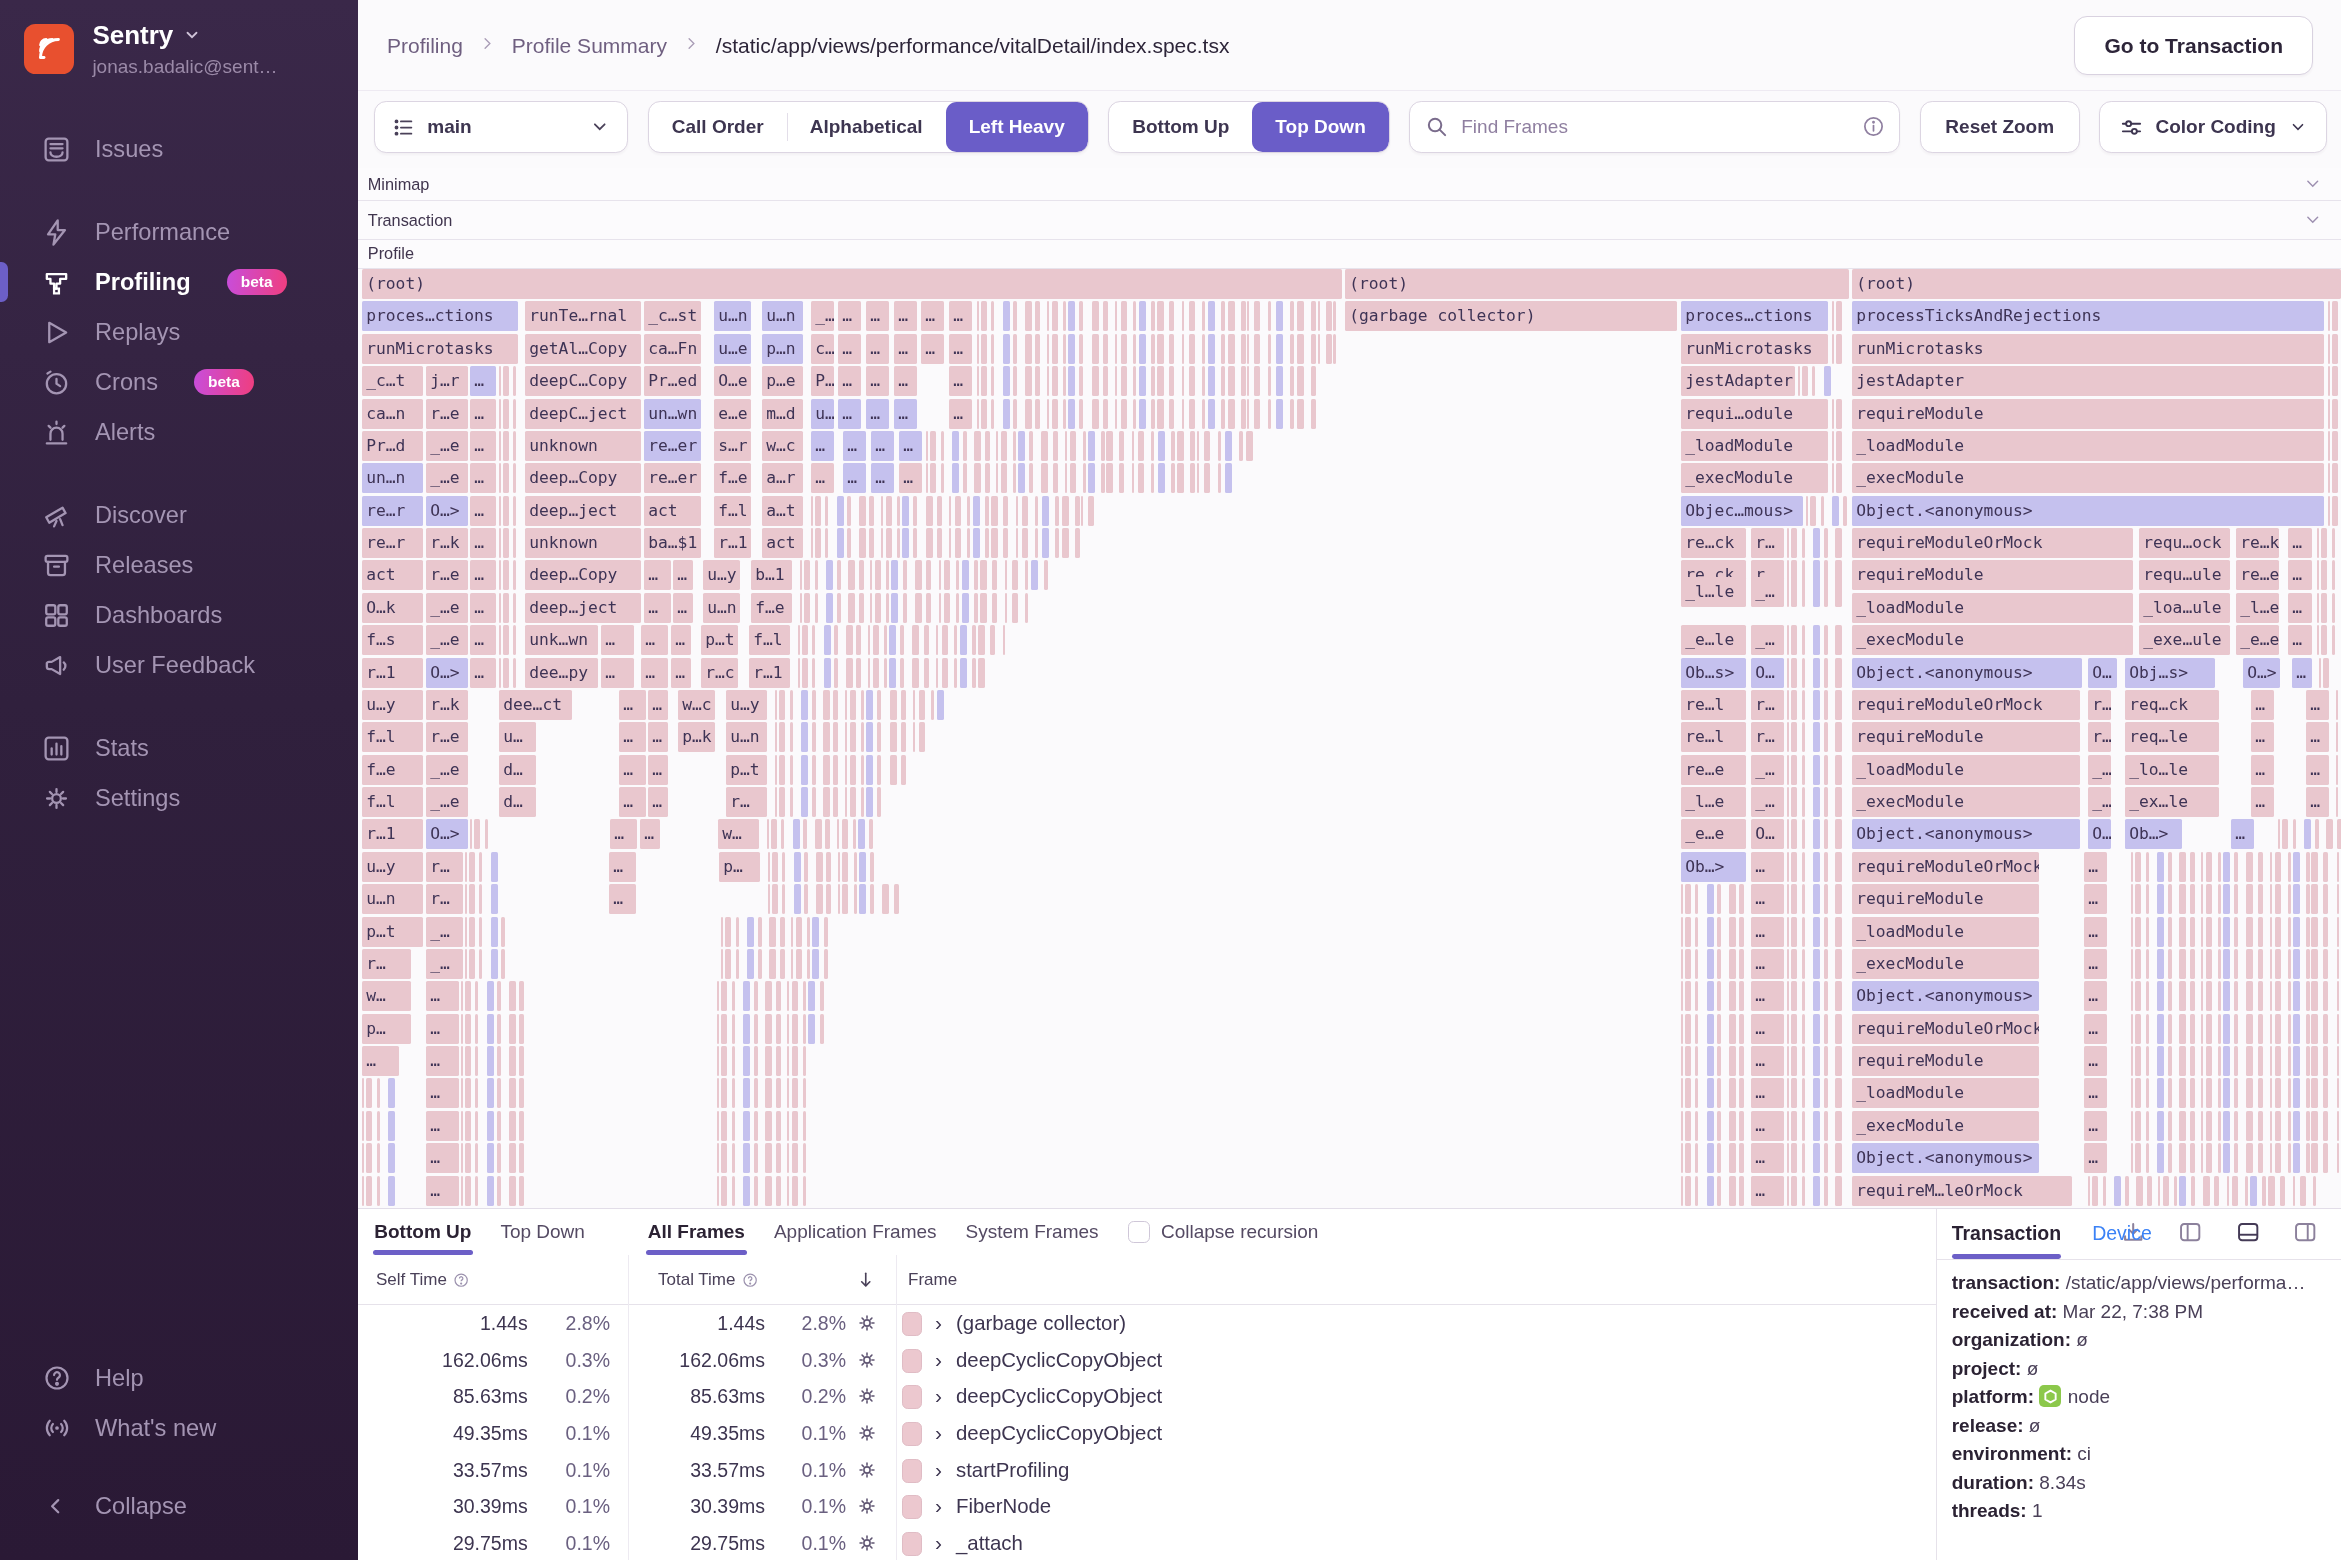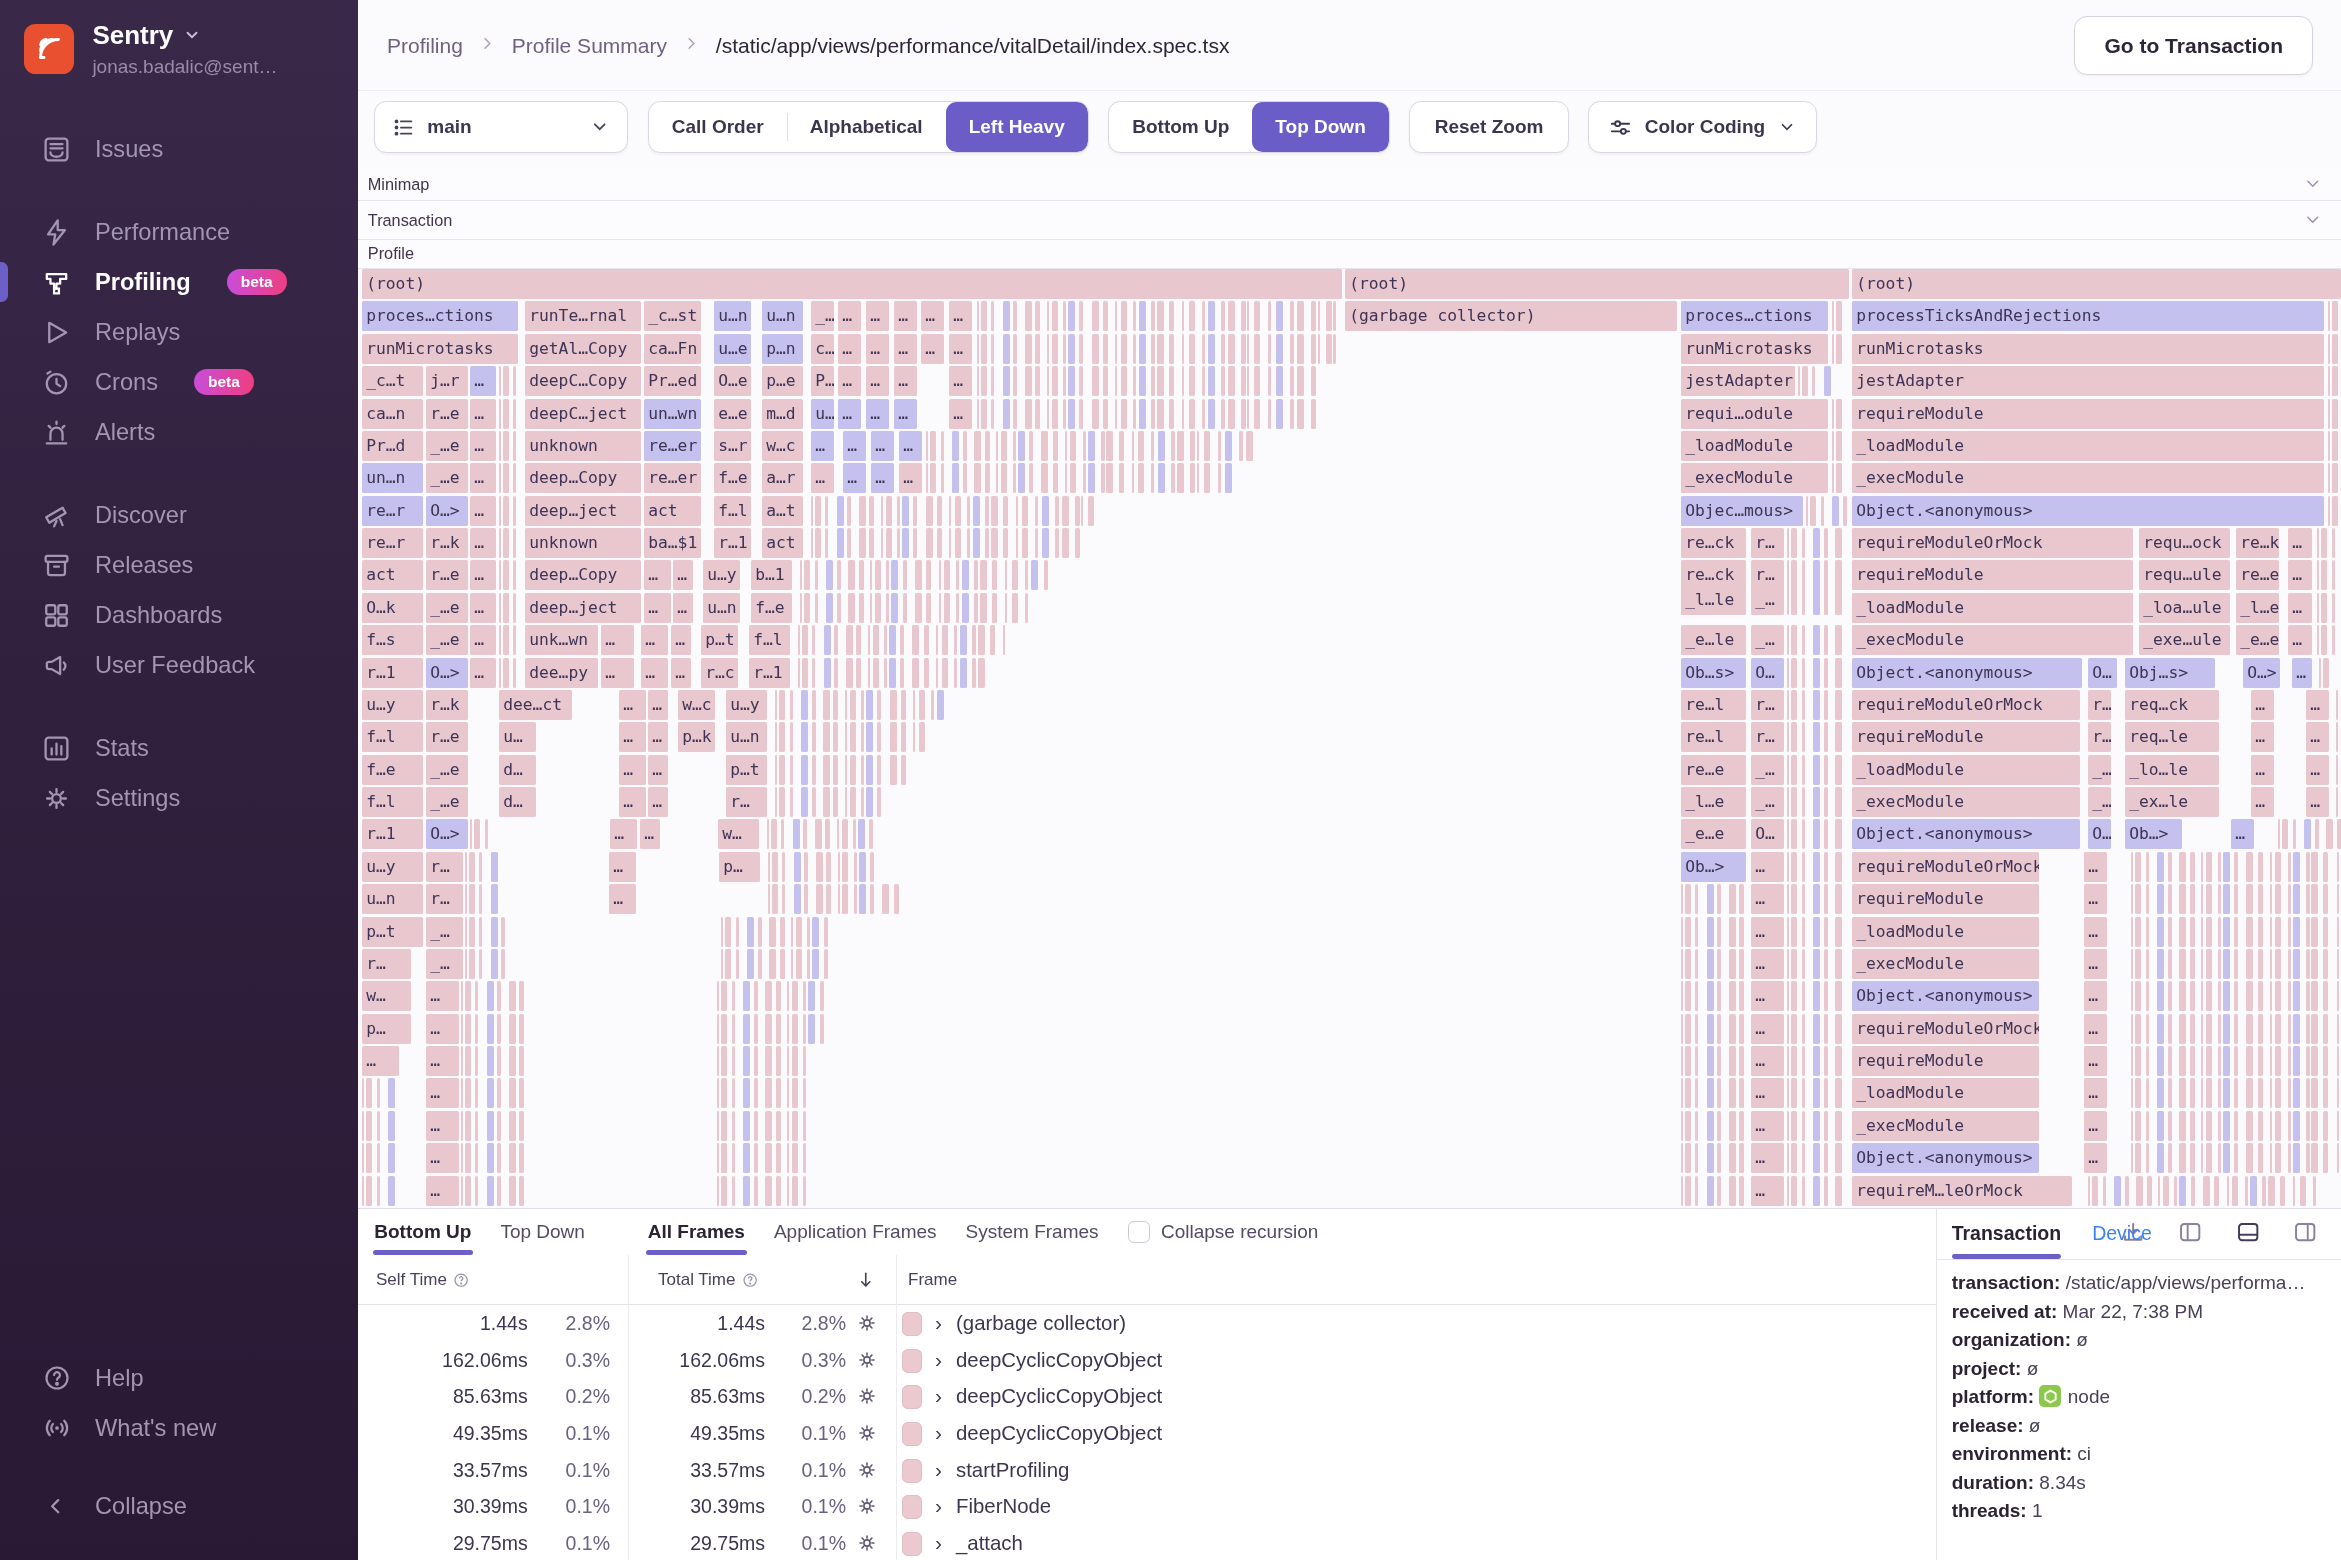--- a/index.html
+++ b/index.html
@@ -367,20 +367,36 @@
     </div>
     <div class="tb-box seg">
         <button>Call Order</button>
         <button class="divider">Alphabetical</button>
         <button class="active">Left Heavy</button>
       </div>
     <div class="tb-box seg">
         <button>Bottom Up</button>
         <button class="active">Top Down</button>
       </div>
+    <div class="tb-box search-wrap">
+      <span class="search-icon">
+        <svg width="23" height="23" viewBox="0 0 24 24" fill="none" stroke="currentColor" stroke-width="2.1" stroke-linecap="round">
+            <circle cx="10.5" cy="10.5" r="6.5"></circle>
+            <line x1="15.5" y1="15.5" x2="21" y2="21"></line>
+          </svg>
+      </span>
+      <input type="text" placeholder="Find Frames" style="">
+      <span class="info-icon">
+        <svg width="23" height="23" viewBox="0 0 24 24" fill="none" stroke="currentColor" stroke-width="1.8" stroke-linecap="round">
+            <circle cx="12" cy="12" r="9"></circle>
+            <line x1="12" y1="11" x2="12" y2="16.5"></line>
+            <circle cx="12" cy="7.6" r="0.6" fill="currentColor"></circle>
+          </svg>
+      </span>
+    </div>
     <div class="tb-box reset-btn">Reset Zoom</div>
     <div class="tb-box color-coding">
       <span>
         <svg width="23" height="23" viewBox="0 0 24 24" fill="none" stroke="#3d3550" stroke-width="2" stroke-linecap="round">
           <line x1="3" y1="8" x2="21" y2="8"></line>
             <line x1="3" y1="16" x2="21" y2="16"></line>
           <circle cx="9" cy="8" r="2.6" fill="#fff"></circle>
             <circle cx="15" cy="16" r="2.6" fill="#fff"></circle>
         </svg>
       </span>
@@ -1380,21 +1396,21 @@
         <div class="flame-row" style="top: 291px;">
           <div class="flame-cell pink" style="left: 336px; width: 65px;">re…ck</div>
           <div class="flame-cell pink" style="left: 406px; width: 33px;">r…</div>
           <div class="flame-cell stripe pink" style="left: 442px; width: 2.4px;"></div>
           <div class="flame-cell stripe pink" style="left: 446px; width: 5.7px;"></div>
           <div class="flame-cell stripe pink" style="left: 457px; width: 3.3px;"></div>
           <div class="flame-cell stripe lav" style="left: 468px; width: 6.5px;"></div>
           <div class="flame-cell stripe pink" style="left: 479px; width: 4.1px;"></div>
           <div class="flame-cell stripe pink" style="left: 490px; width: 7.3px;"></div>
         </div>
-        <div class="flame-row" style="top: 316px;">
+        <div class="flame-row" style="top: 308px;">
           <div class="flame-cell pink" style="left: 336px; width: 65px;">_l…le</div>
           <div class="flame-cell pink" style="left: 406px; width: 33px;">_…</div>
           <div class="flame-cell stripe pink" style="left: 442px; width: 2.4px;"></div>
           <div class="flame-cell stripe pink" style="left: 446px; width: 5.7px;"></div>
           <div class="flame-cell stripe pink" style="left: 457px; width: 3.3px;"></div>
           <div class="flame-cell stripe lav" style="left: 468px; width: 6.5px;"></div>
           <div class="flame-cell stripe pink" style="left: 479px; width: 4.1px;"></div>
           <div class="flame-cell stripe pink" style="left: 490px; width: 7.3px;"></div>
         </div>
         <div class="flame-row" style="top: 356px;">

